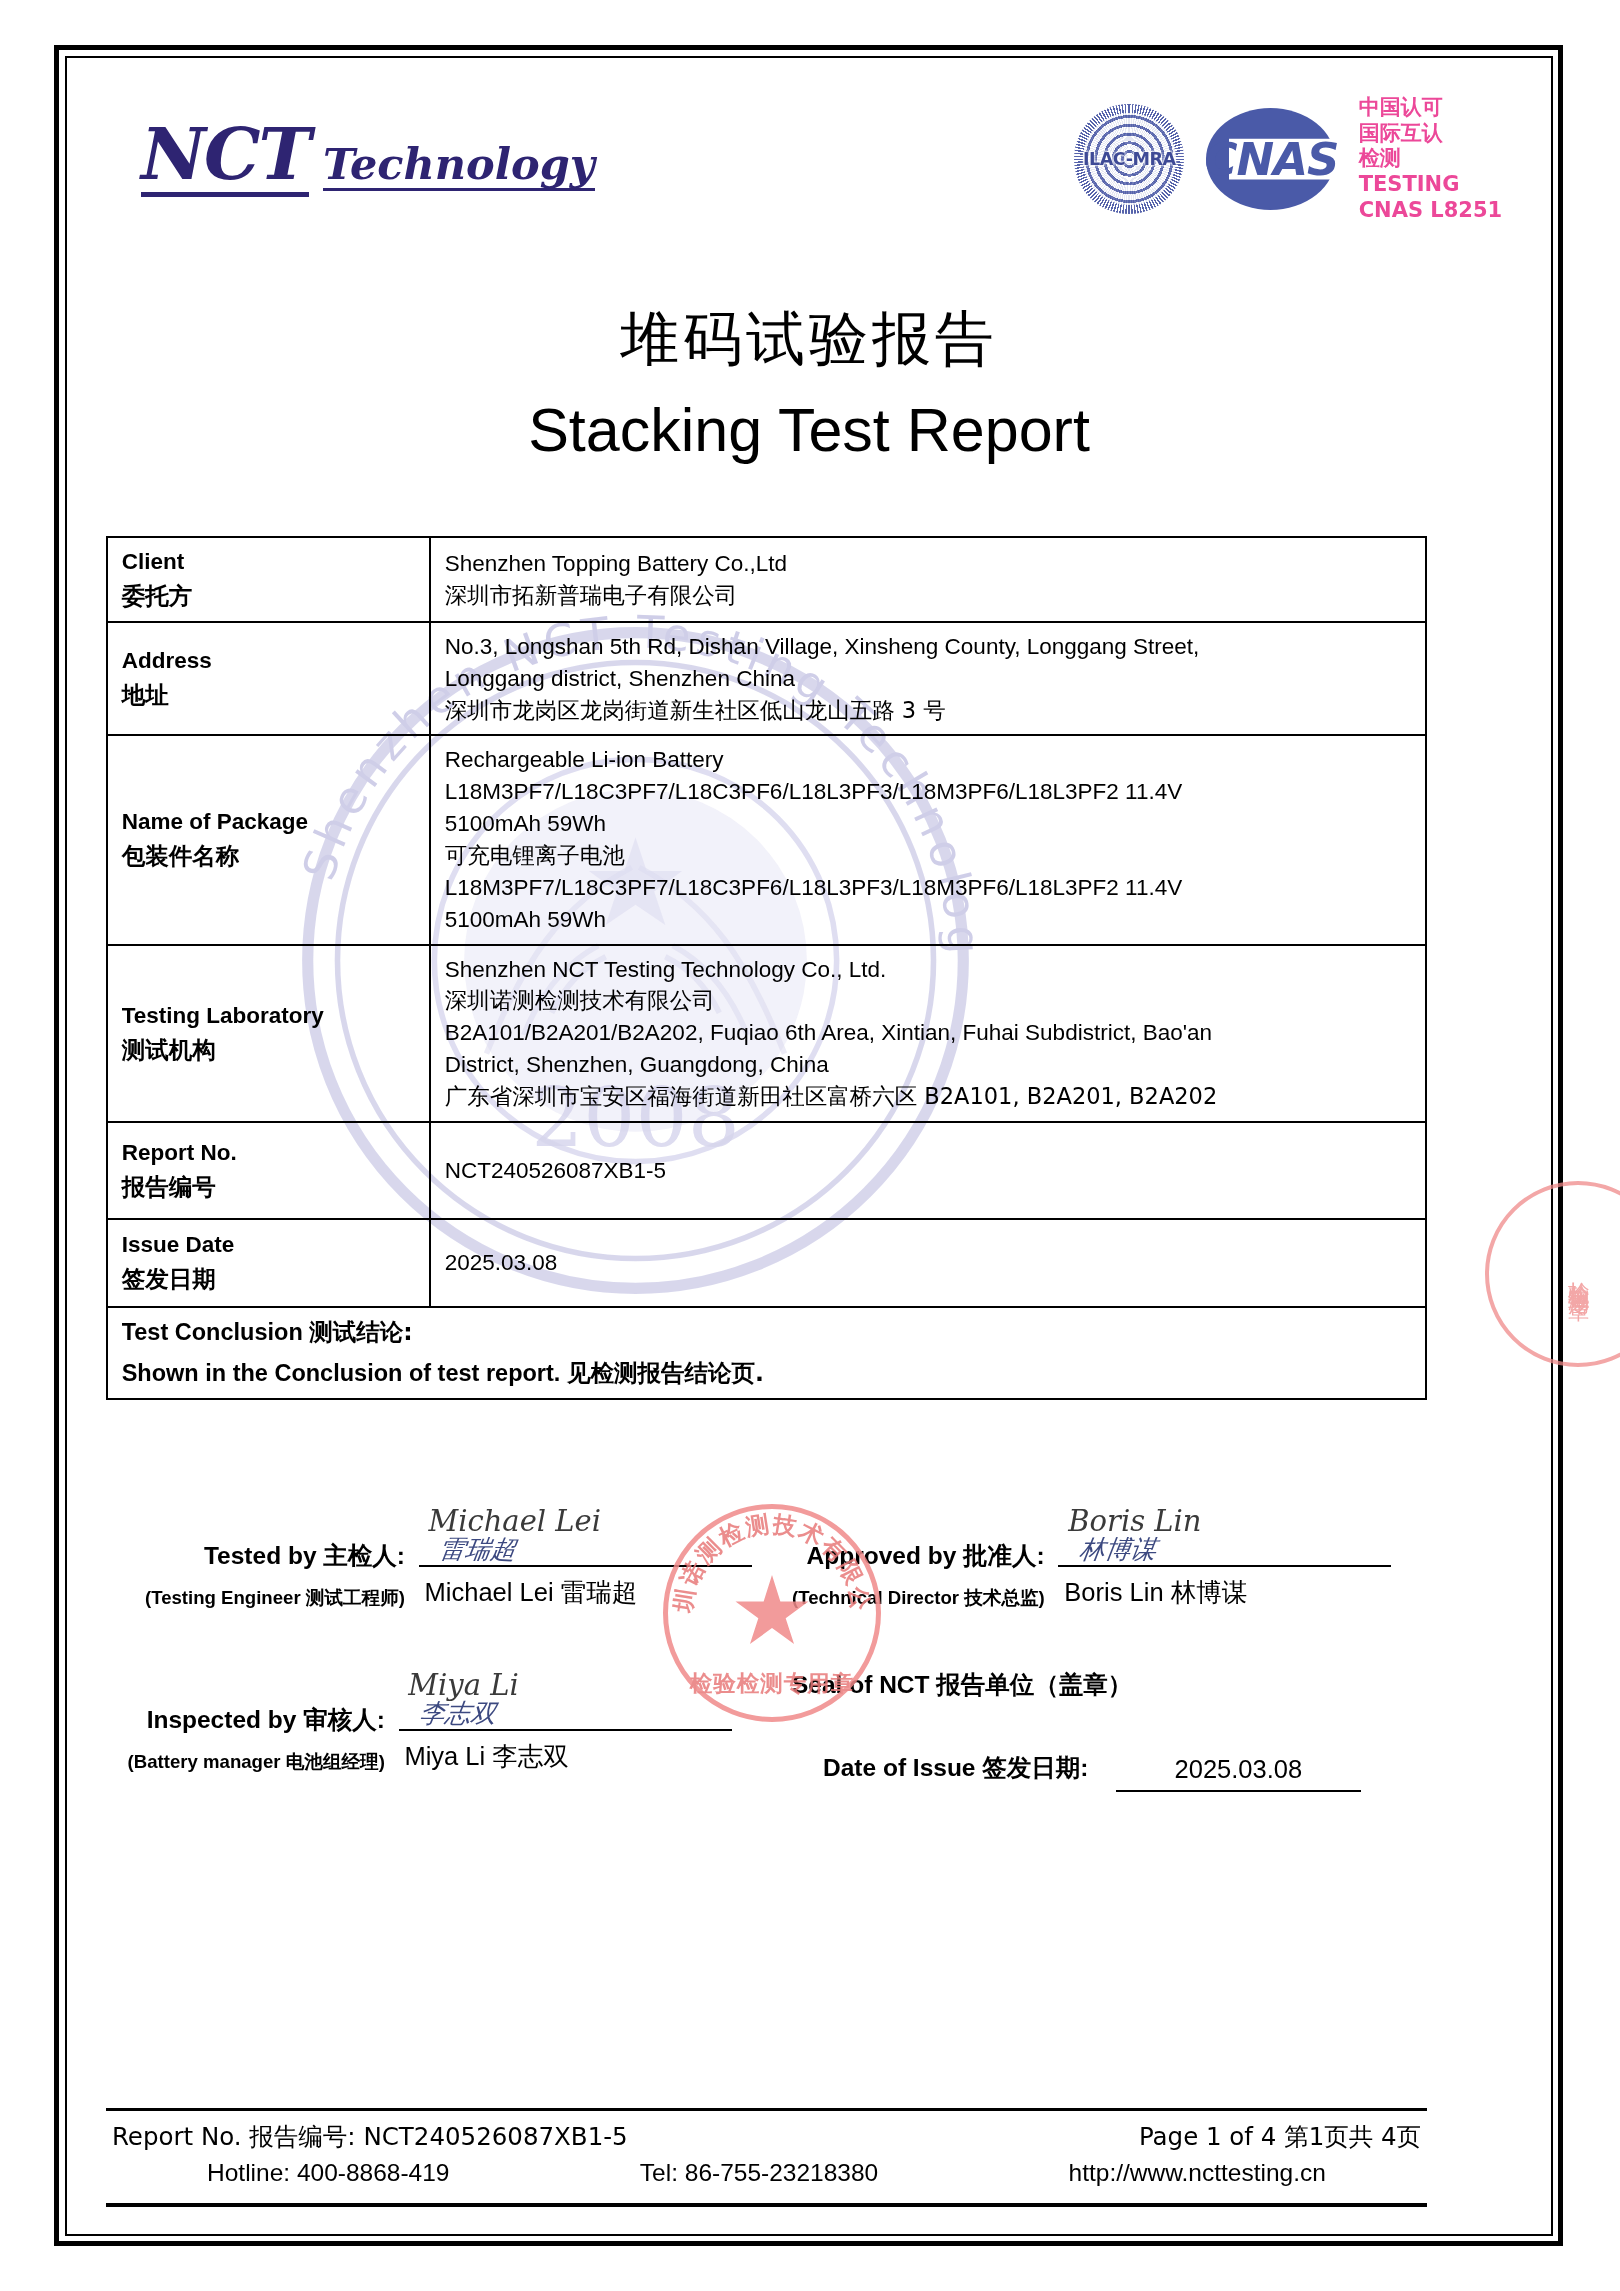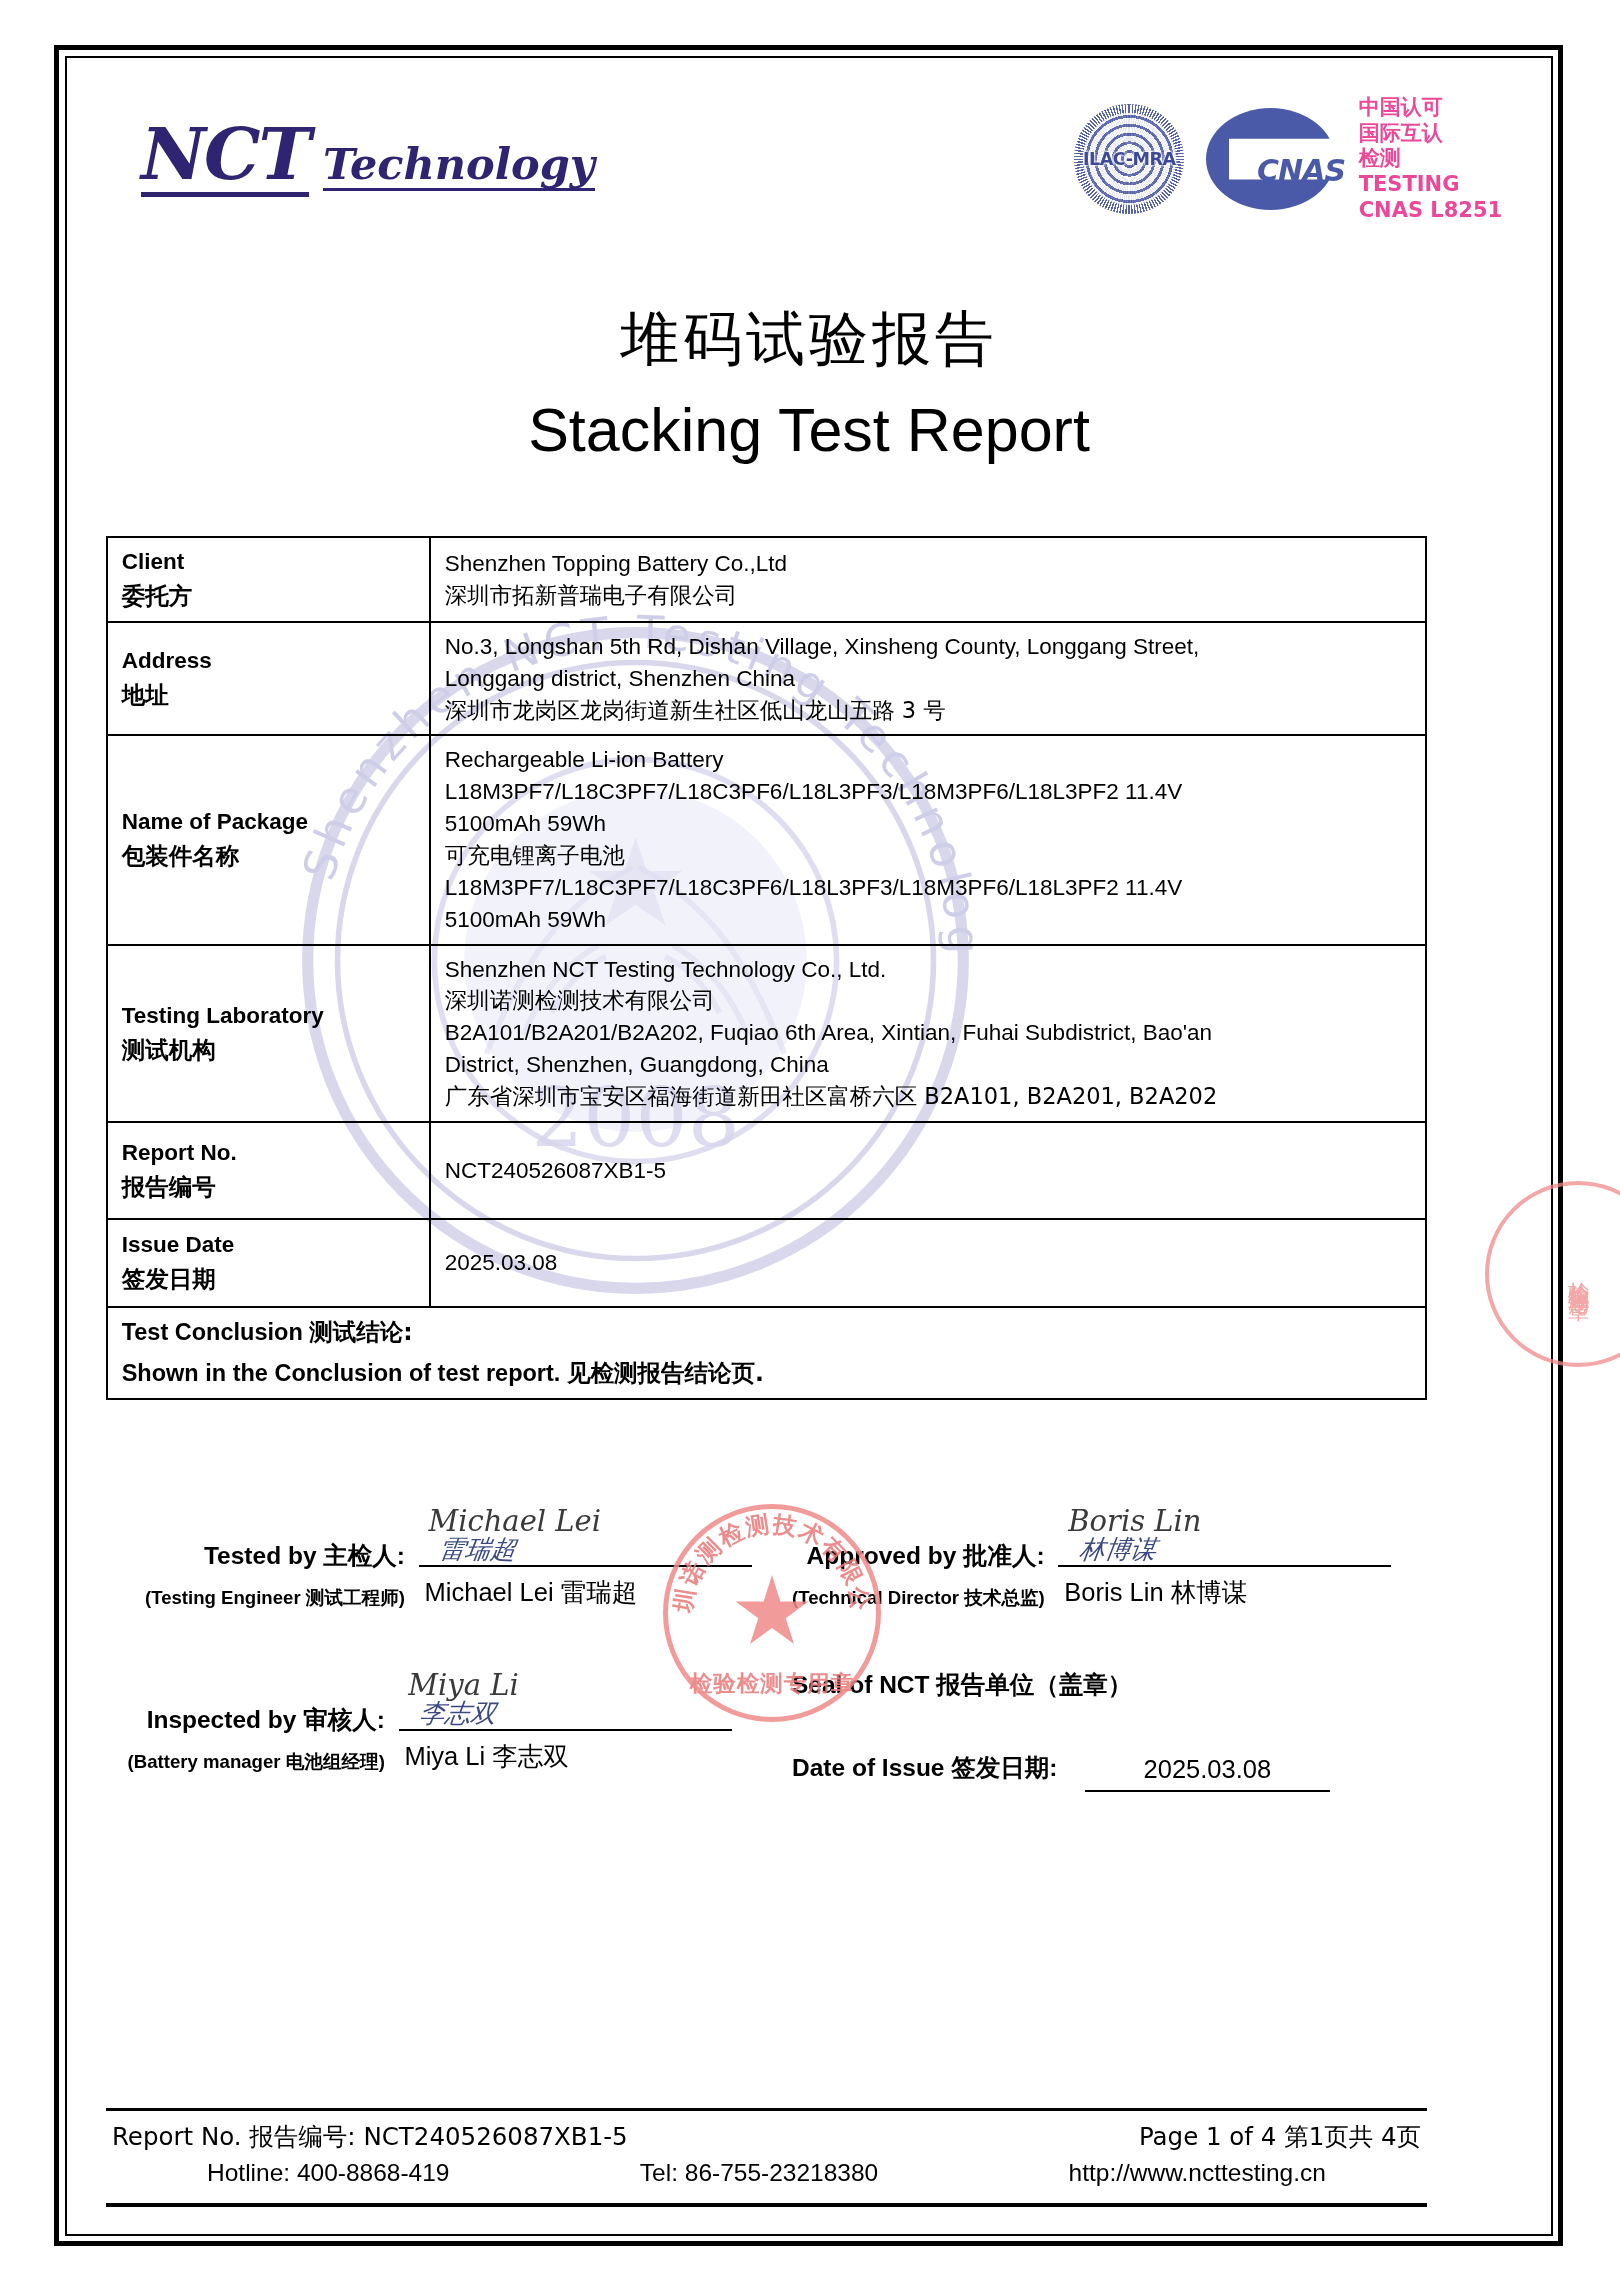--- a/index.html
+++ b/index.html
@@ -153,28 +153,27 @@
     width: 129px; height: 102px;
     border-radius: 50%;
     background: #4a5aa8;
     clip-path: polygon(0 0,100% 0,100% 30%,18% 30%,18% 70%,100% 70%,100% 100%,0 100%);
   }
   .cnas-mark .word {
     position: absolute;
     left: 0; top: 50%;
     transform: translateY(-50%);
     width: 147px;
-    text-align: right;
+    text-align: center;
     font-family: "DejaVu Sans", sans-serif;
     font-weight: bold;
     font-style: italic;
-    font-size: 30px;
+    font-size: 45px;
     color: #4a5aa8;
     letter-spacing: -1px;
-    margin-top: 11px;
   }
   .cnas-text {
     color: #ec4899;
     font-family: "DejaVu Sans", sans-serif;
     font-weight: bold;
     font-size: 21px;
     line-height: 1.22;
     letter-spacing: 0px;
   }
 
@@ -309,21 +308,21 @@
   .seal-row {
     position: absolute;
     left: 686px; top: 9.8px;
     font-size: 24.5px;
     font-weight: bold;
     font-family: "Liberation Sans", sans-serif;
     white-space: nowrap;
   }
   .date-row {
     position: absolute;
-    left: 686px; top: 96px;
+    left: 717px; top: 96px;
     display: flex;
     align-items: flex-end;
     white-space: nowrap;
   }
   .date-row .lbl {
     font-size: 24.5px;
     font-weight: bold;
     font-family: "Liberation Sans", sans-serif;
     padding-bottom: 7.8px;
   }

